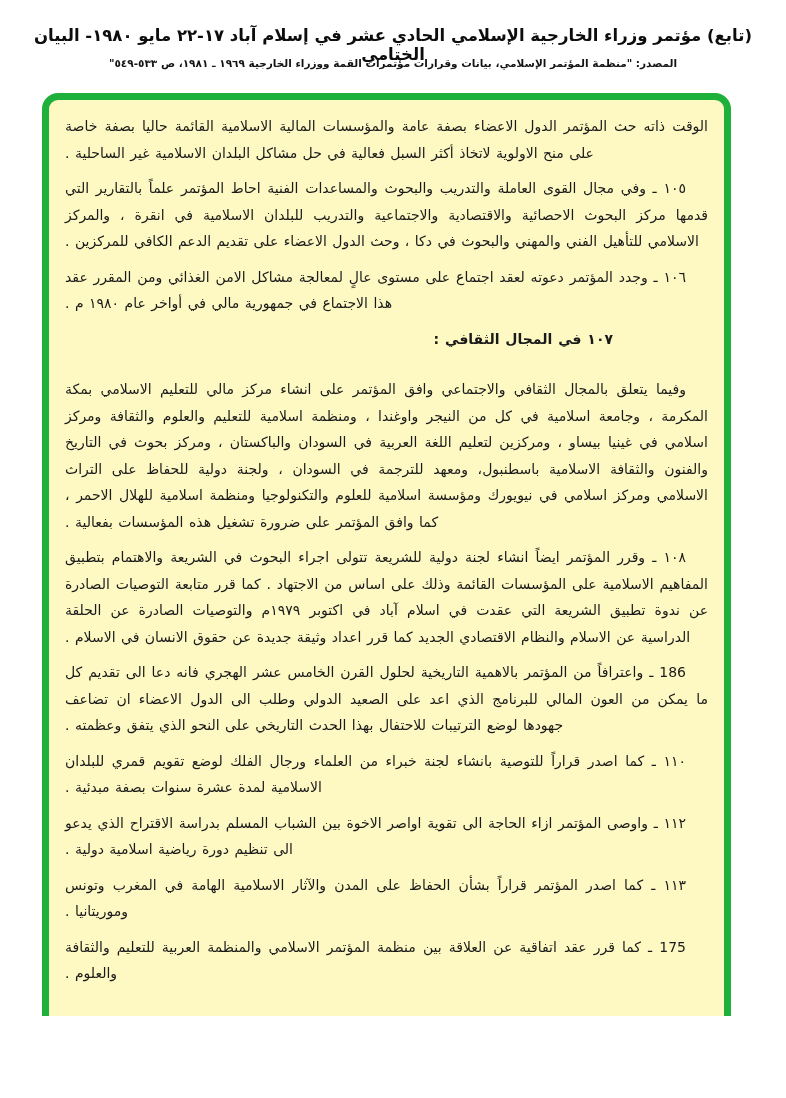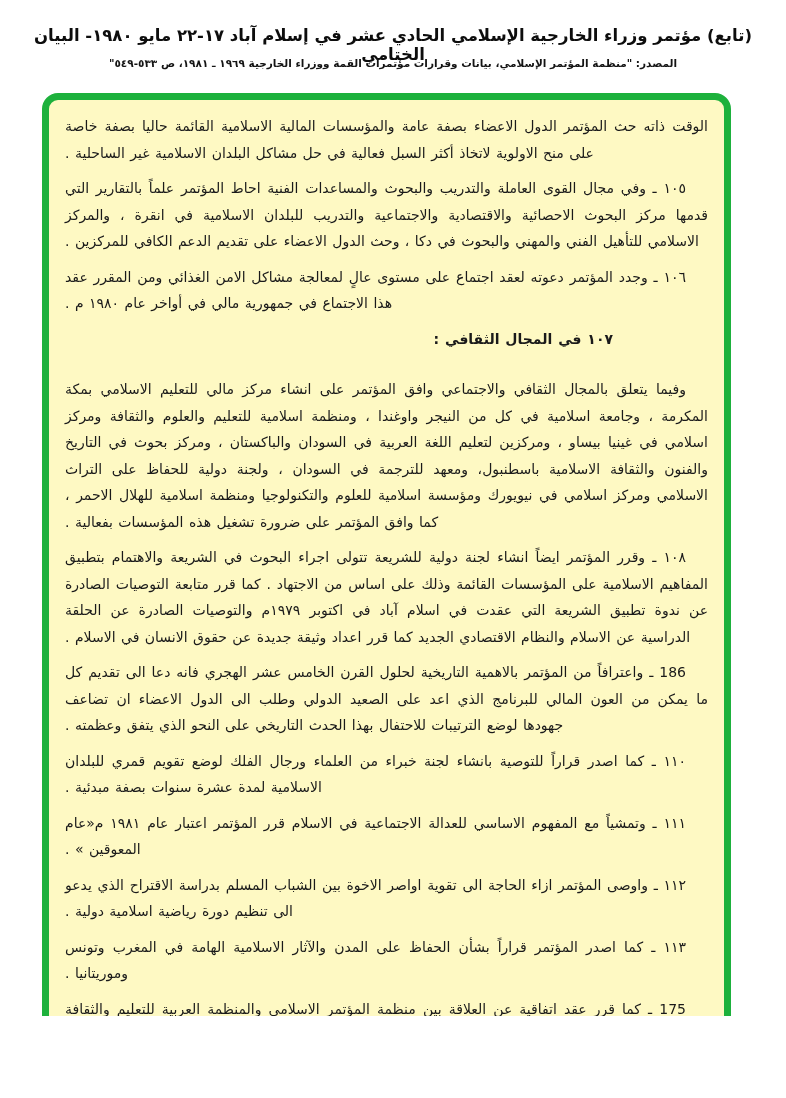--- a/index.html
+++ b/index.html
@@ -92,21 +92,20 @@
 
   <div class="content-box" style="border-color: rgb(29, 177, 60);">
     <p class="paragraph">الوقت ذاته حث المؤتمر الدول الاعضاء بصفة عامة والمؤسسات المالية الاسلامية القائمة حاليا بصفة خاصة على منح الاولوية لاتخاذ أكثر السبل فعالية في حل مشاكل البلدان الاسلامية غير الساحلية .</p>
     <p class="paragraph indent">١٠٥ ـ وفي مجال القوى العاملة والتدريب والبحوث والمساعدات الفنية احاط المؤتمر علماً بالتقارير التي قدمها مركز البحوث الاحصائية والاقتصادية والاجتماعية والتدريب للبلدان الاسلامية في انقرة ، والمركز الاسلامي للتأهيل الفني والمهني والبحوث في دكا ، وحث الدول الاعضاء على تقديم الدعم الكافي للمركزين .</p>
     <p class="paragraph indent">١٠٦ ـ وجدد المؤتمر دعوته لعقد اجتماع على مستوى عالٍ لمعالجة مشاكل الامن الغذائي ومن المقرر عقد هذا الاجتماع في جمهورية مالي في أواخر عام ١٩٨٠ م .</p>
     <p class="paragraph heading">١٠٧ في المجال الثقافي :</p>
     <p class="paragraph indent">وفيما يتعلق بالمجال الثقافي والاجتماعي وافق المؤتمر على انشاء مركز مالي للتعليم الاسلامي بمكة المكرمة ، وجامعة اسلامية في كل من النيجر واوغندا ، ومنظمة اسلامية للتعليم والعلوم والثقافة ومركز اسلامي في غينيا بيساو ، ومركزين لتعليم اللغة العربية في السودان والباكستان ، ومركز بحوث في التاريخ والفنون والثقافة الاسلامية باسطنبول، ومعهد للترجمة في السودان ، ولجنة دولية للحفاظ على التراث الاسلامي ومركز اسلامي في نيويورك ومؤسسة اسلامية للعلوم والتكنولوجيا ومنظمة اسلامية للهلال الاحمر ، كما وافق المؤتمر على ضرورة تشغيل هذه المؤسسات بفعالية .</p>
     <p class="paragraph indent">١٠٨ ـ وقرر المؤتمر ايضاً انشاء لجنة دولية للشريعة تتولى اجراء البحوث في الشريعة والاهتمام بتطبيق المفاهيم الاسلامية على المؤسسات القائمة وذلك على اساس من الاجتهاد . كما قرر متابعة التوصيات الصادرة عن ندوة تطبيق الشريعة التي عقدت في اسلام آباد في اكتوبر ١٩٧٩م والتوصيات الصادرة عن الحلقة الدراسية عن الاسلام والنظام الاقتصادي الجديد كما قرر اعداد وثيقة جديدة عن حقوق الانسان في الاسلام .</p>
     <p class="paragraph indent">186 ـ واعترافاً من المؤتمر بالاهمية التاريخية لحلول القرن الخامس عشر الهجري فانه دعا الى تقديم كل ما يمكن من العون المالي للبرنامج الذي اعد على الصعيد الدولي وطلب الى الدول الاعضاء ان تضاعف جهودها لوضع الترتيبات للاحتفال بهذا الحدث التاريخي على النحو الذي يتفق وعظمته .</p>
     <p class="paragraph indent">١١٠ ـ كما اصدر قراراً للتوصية بانشاء لجنة خبراء من العلماء ورجال الفلك لوضع تقويم قمري للبلدان الاسلامية لمدة عشرة سنوات بصفة مبدئية .</p>
-    <p class="paragraph indent">١١١ ـ وتمشياً مع المفهوم الاساسي للعدالة الاجتماعية في الاسلام قرر المؤتمر اعتبار عام ١٩٨١ م«عام المعوقين » .</p>
     <p class="paragraph indent">١١٢ ـ واوصى المؤتمر ازاء الحاجة الى تقوية اواصر الاخوة بين الشباب المسلم بدراسة الاقتراح الذي يدعو الى تنظيم دورة رياضية اسلامية دولية .</p>
     <p class="paragraph indent">١١٣ ـ كما اصدر المؤتمر قراراً بشأن الحفاظ على المدن والآثار الاسلامية الهامة في المغرب وتونس وموريتانيا .</p>
     <p class="paragraph indent">175 ـ كما قرر عقد اتفاقية عن العلاقة بين منظمة المؤتمر الاسلامي والمنظمة العربية للتعليم والثقافة والعلوم .</p>
   </div>
 
   <div class="page-number">١٦</div>
 
 </div>
 
 </body></html>

